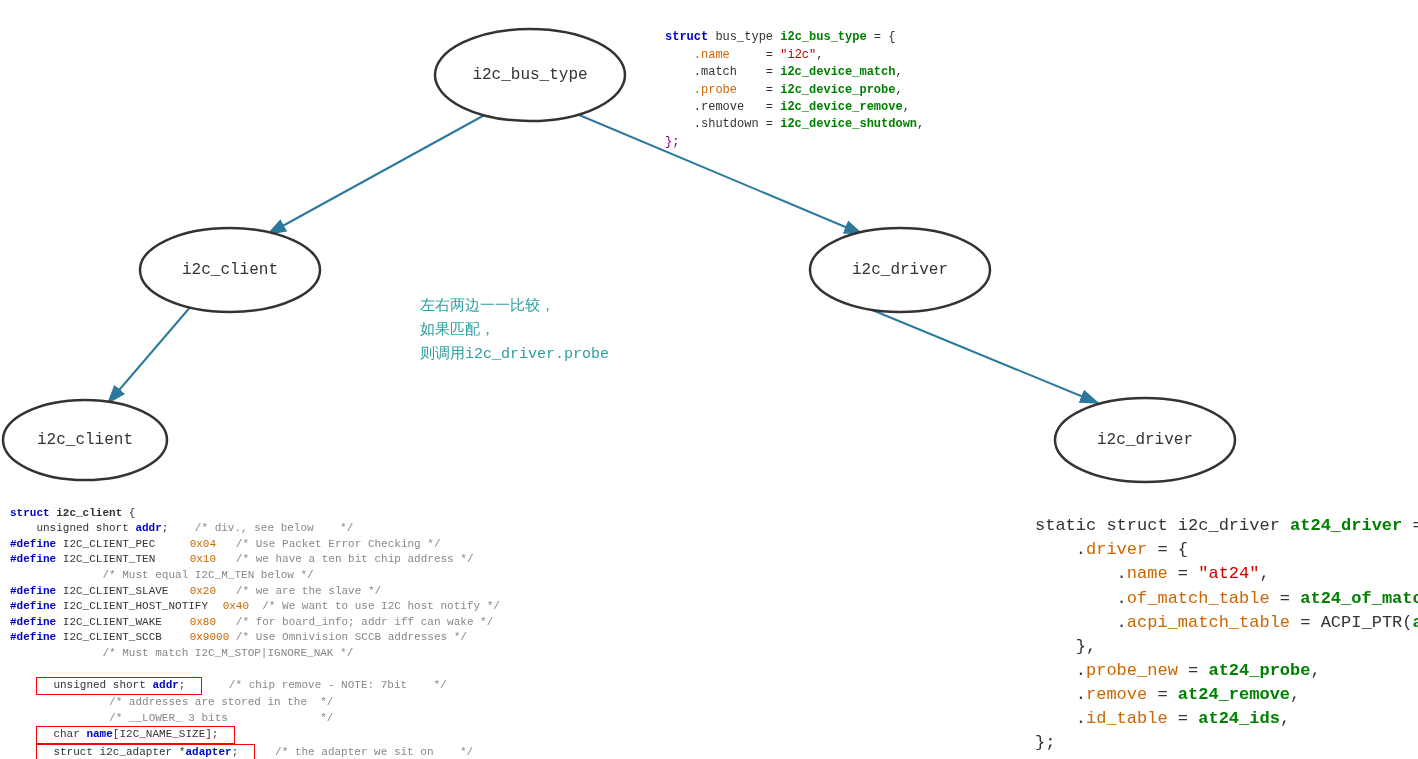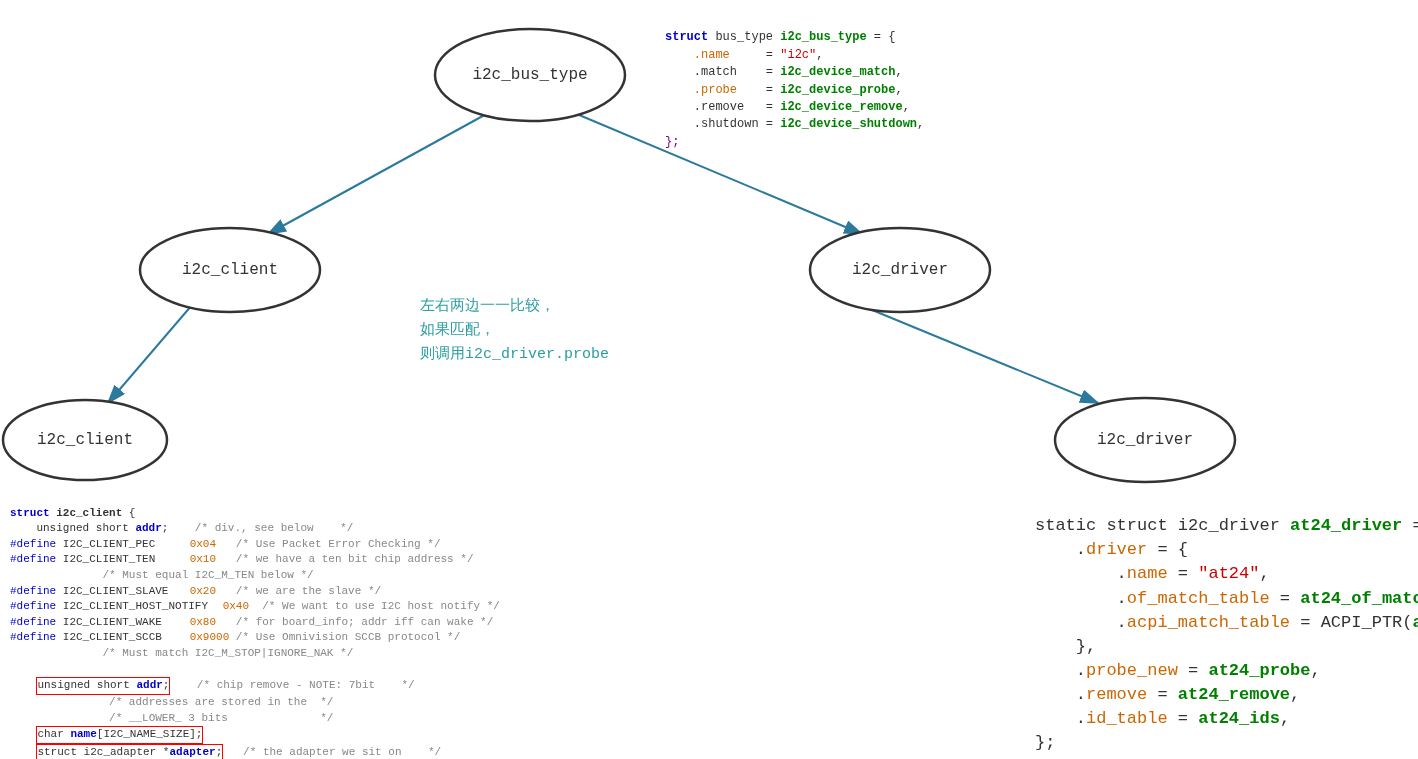--- a/index.html
+++ b/index.html
@@ -48,23 +48,23 @@
       white-space: pre;
       color: #333;
     }
 
     .kw { color: #0000cc; font-weight: bold; }
     .field { color: #cc6600; }
     .str { color: #cc0000; }
     .val { color: #008000; font-weight: bold; }
     .comment { color: #888; }
     .purple { color: #800080; }
-    .define-kw { color: #0000cc; font-weight: normal; margin-top: 24px; }
+    .define-kw { color: #0000cc; font-weight: bold; margin-top: 24px; }
     .hex { color: #cc6600; margin-left: 8px; }
-    .boxed { border: 1.5px solid red; display: inline-block; padding: 0 0; }
+    .boxed { border: 1.5px solid red; display: inline-block; padding: 0 16px; }
     .bold { font-weight: bold; }
 
     .annotation {
       position: absolute;
       font-family: 'Microsoft YaHei', Arial, sans-serif;
       font-size: 15px;
       color: #2b9ea0;
       line-height: 1.6;
     }
   </style>
@@ -120,21 +120,21 @@
 
 <div class="code-block" style="top:490px; left:10px; font-size:11px; line-height:1.42;">
 <span class="kw">struct</span> <span class="bold">i2c_client</span> {
     unsigned short <span class="kw">addr</span>;    <span class="comment">/* div., see below    */</span>
 <span class="define-kw">#define</span> I2C_CLIENT_PEC    <span class="hex">0x04</span>   <span class="comment">/* Use Packet Error Checking */</span>
 <span class="define-kw">#define</span> I2C_CLIENT_TEN    <span class="hex">0x10</span>   <span class="comment">/* we have a ten bit chip address */</span>
               <span class="comment">/* Must equal I2C_M_TEN below */</span>
 <span class="define-kw">#define</span> I2C_CLIENT_SLAVE  <span class="hex">0x20</span>   <span class="comment">/* we are the slave */</span>
 <span class="define-kw">#define</span> I2C_CLIENT_HOST_NOTIFY <span class="hex">0x40</span>  <span class="comment">/* We want to use I2C host notify */</span>
 <span class="define-kw">#define</span> I2C_CLIENT_WAKE   <span class="hex">0x80</span>   <span class="comment">/* for board_info; addr iff can wake */</span>
-<span class="define-kw">#define</span> I2C_CLIENT_SCCB   <span class="hex">0x9000</span> <span class="comment">/* Use Omnivision SCCB protocol */</span>
+<span class="define-kw">#define</span> I2C_CLIENT_SCCB   <span class="hex">0x9000</span> <span class="comment">/* Use Omnivision SCCB addresses */</span>
               <span class="comment">/* Must match I2C_M_STOP|IGNORE_NAK */</span>
 
     <span class="boxed">unsigned short <span class="kw">addr</span>;</span>    <span class="comment">/* chip remove - NOTE: 7bit    */</span>
                <span class="comment">/* addresses are stored in the  */</span>
                <span class="comment">/* __LOWER_ 3 bits              */</span>
     <span class="boxed">char <span class="kw">name</span>[I2C_NAME_SIZE];</span>
     <span class="boxed">struct i2c_adapter *<span class="kw">adapter</span>;</span>   <span class="comment">/* the adapter we sit on    */</span>
     struct device ;        
     int ;         
     int ;              

